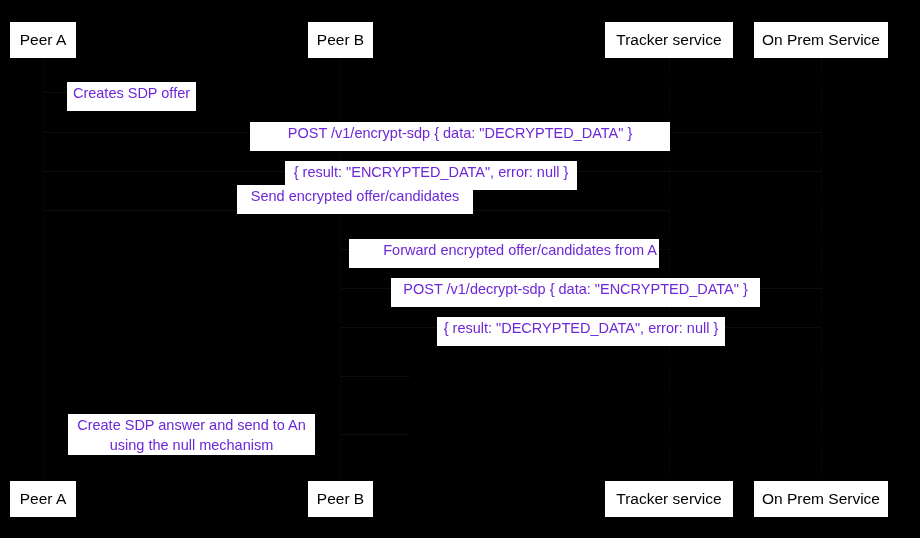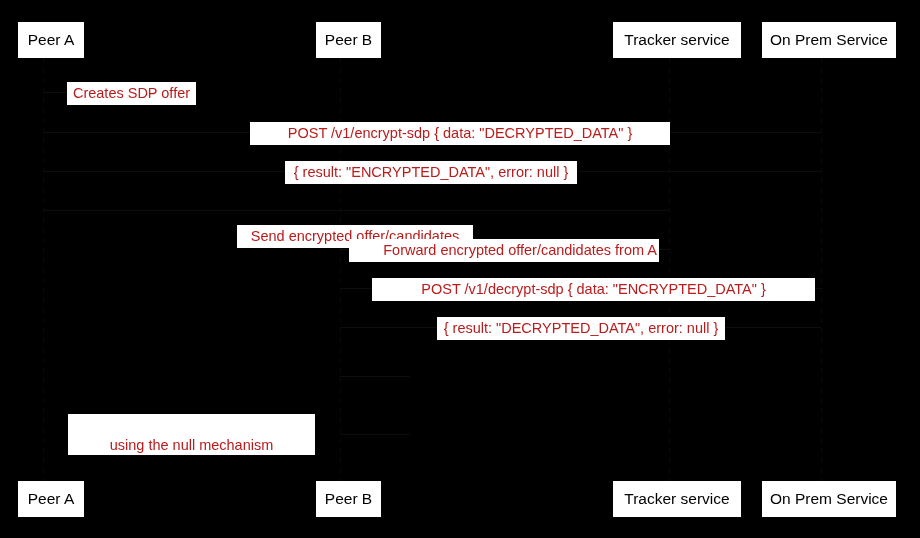--- a/index.html
+++ b/index.html
@@ -33,43 +33,42 @@
     background: #ffffff;
     color: #000000;
     border: 1px solid #ffffff;
     box-sizing: border-box;
     font-size: 15.5px;
     line-height: 34px;
     height: 36px;
     text-align: center;
     white-space: nowrap;
     overflow: hidden;
-    margin-left: 8px;
   }
 
   
   .lifeline {
     position: absolute;
     width: 1px;
     background-image: linear-gradient(
         to bottom,
         #0a0a0a 0px, #0a0a0a 5px,
         transparent 5px, transparent 10px);
     background-size: 1px 10px;
   }
 
   
   .label {
     position: absolute;
     background: #ffffff;
-    color: #b91c1c;
+    color: #6d28d9;
     box-sizing: border-box;
     font-size: 14.5px;
     line-height: 21px;
-    padding: 1px 2px 1px 2px;
+    padding: 1px 2px 7px 2px;
     white-space: nowrap;
     overflow: hidden;
     text-align: center;
   }
   .label.two-line {
     white-space: normal;
     line-height: 20px;
     padding-top: 1px;
   }
 
@@ -107,31 +106,31 @@
   <div class="participant" style="left:605px; top:22px; width:128px;">Tracker service</div>
 
   <div class="participant" style="left:754px; top:22px; width:134px;">On Prem Service</div>
 
   <div class="label" style="left:67px; top:82px; width:129px;">Creates SDP offer</div>
 
   <div class="label" style="left:250px; top:122px; width:420px;">POST /v1/encrypt-sdp { data: "DECRYPTED_DATA" }</div>
 
   <div class="label" style="left:285px; top:161px; width:292px;">{ result: "ENCRYPTED_DATA", error: null }</div>
 
-  <div class="label" style="left:237px; top:185px; width:236px;margin-top:40px;">Send encrypted offer/candidates</div>
+  <div class="label" style="left:237px; top:185px; width:236px;">Send encrypted offer/candidates</div>
 
   <div class="label" style="left:349px; top:239px; width:310px;text-align:right;">Forward encrypted offer/candidates from A</div>
 
-  <div class="label" style="left:372px; top:278px; width:443px;">POST /v1/decrypt-sdp { data: "ENCRYPTED_DATA" }</div>
+  <div class="label" style="left:391px; top:278px; width:369px;">POST /v1/decrypt-sdp { data: "ENCRYPTED_DATA" }</div>
 
   <div class="label" style="left:437px; top:317px; width:288px;">{ result: "DECRYPTED_DATA", error: null }</div>
 
 
   <div class="label two-line" style="left:68px; top:414px; width:247px; height:41px;">
-    <br>
+    <span>Create SDP answer and send to An</span><br>
     <span>using the null mechanism</span>
   </div>
 
   <div class="participant" style="left:10px; top:481px; width:66px;">Peer A</div>
 
   <div class="participant" style="left:308px; top:481px; width:65px;">Peer B</div>
 
   <div class="participant" style="left:605px; top:481px; width:128px;">Tracker service</div>
 
   <div class="participant" style="left:754px; top:481px; width:134px;">On Prem Service</div>

